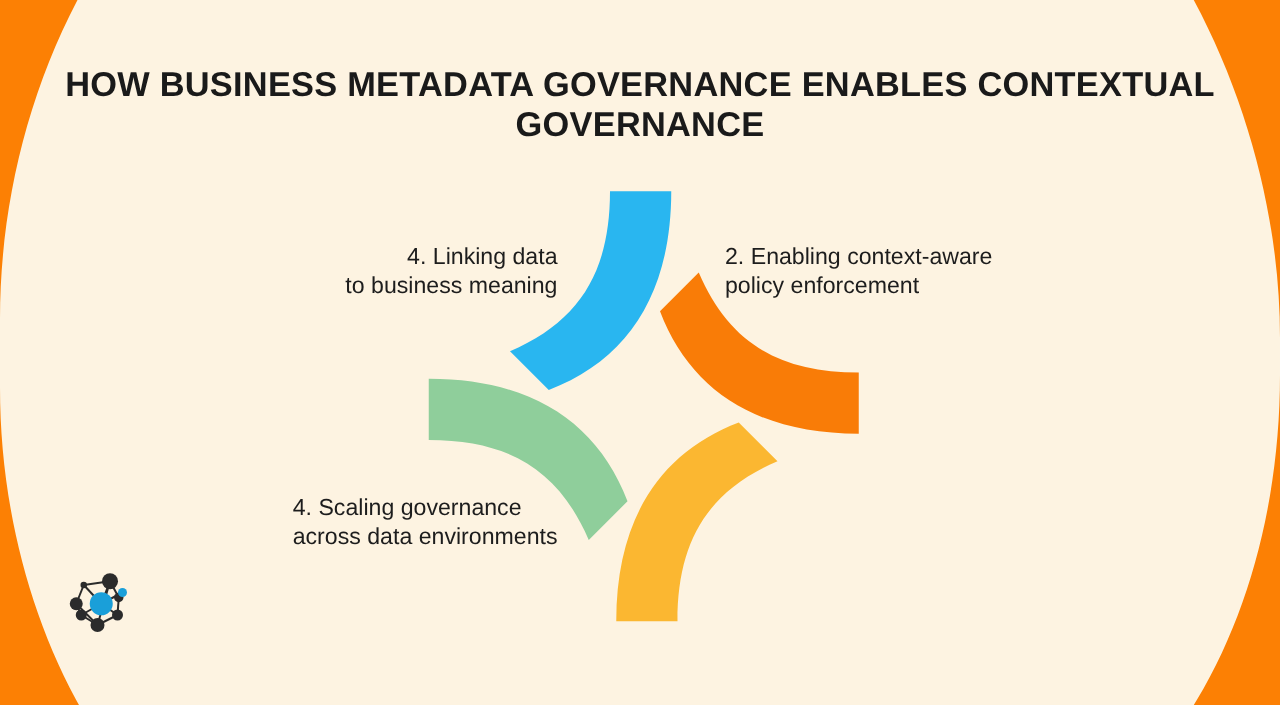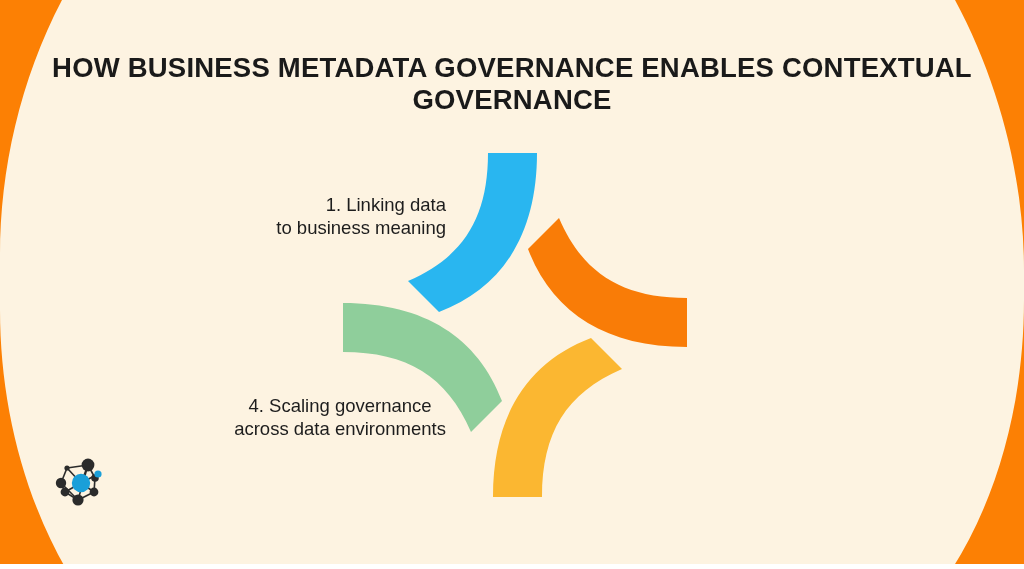--- a/index.html
+++ b/index.html
@@ -64,21 +64,21 @@
     text-align: left;
   }
   #label-3 {
     left: 592px;
     top: 394px;
     text-align: left;
   }
   #label-4 {
     right: 578px;
     top: 394px;
-    text-align: center;
+    text-align: left;
   }
   #logo {
     position: absolute;
     left: 50px;
     top: 452px;
     width: 62px;
     height: 62px;
   }
   #bottom-edge {
     position: absolute;
@@ -105,22 +105,24 @@
 
   <svg id="pinwheel" viewBox="0 0 370 370">
     <g>
       <path fill="#29b6f0" d="M 158,13 L 207,13 C 207,95 172,148 109,172 L 78,141 C 134,117 158,77 158,13 Z"></path>
       <path fill="#f97c07" transform="rotate(90 185 185)" d="M 158,13 L 207,13 C 207,95 172,148 109,172 L 78,141 C 134,117 158,77 158,13 Z"></path>
       <path fill="#fbb731" transform="rotate(180 185 185)" d="M 158,13 L 207,13 C 207,95 172,148 109,172 L 78,141 C 134,117 158,77 158,13 Z"></path>
       <path fill="#8fce9b" transform="rotate(270 185 185)" d="M 158,13 L 207,13 C 207,95 172,148 109,172 L 78,141 C 134,117 158,77 158,13 Z"></path>
     </g>
   </svg>
 
-  <div class="petal-label" id="label-1">1. Linking data
+  <div class="petal-label" id="label-1">4. Linking data
 to business meaning</div>
+  <div class="petal-label" id="label-2">2. Enabling context-aware
+policy enforcement</div>
   <div class="petal-label" id="label-4">4. Scaling governance
 across data environments</div>
 
   <svg id="logo" viewBox="0 0 62 62">
     <g stroke="#2b2b2b" stroke-width="1.6" fill="none">
       <path d="M17,16 L38,13"></path>
       <path d="M17,16 L11,31"></path>
       <path d="M17,16 L31,31"></path>
       <path d="M38,13 L31,31"></path>
       <path d="M38,13 L45,26"></path>

